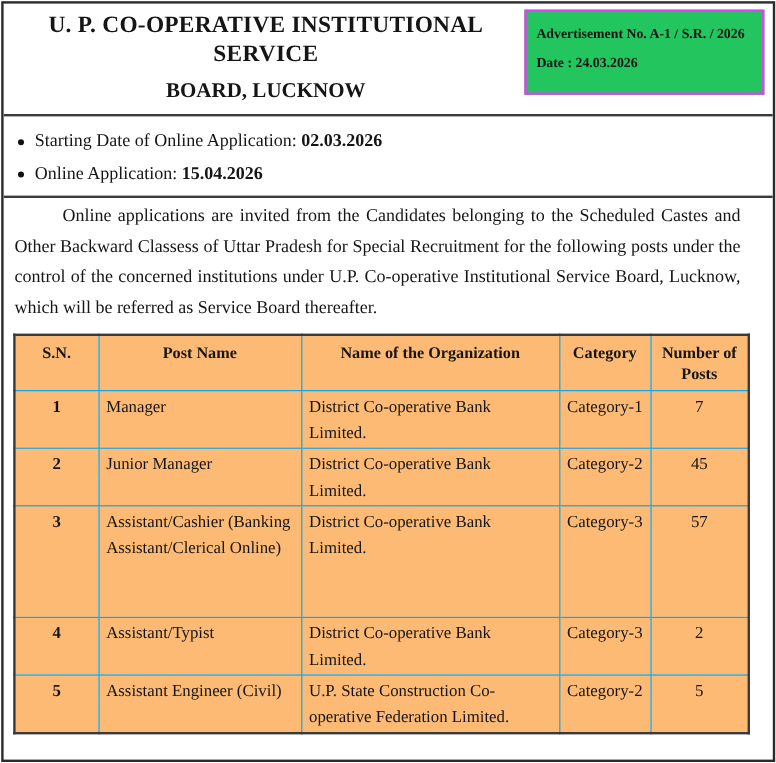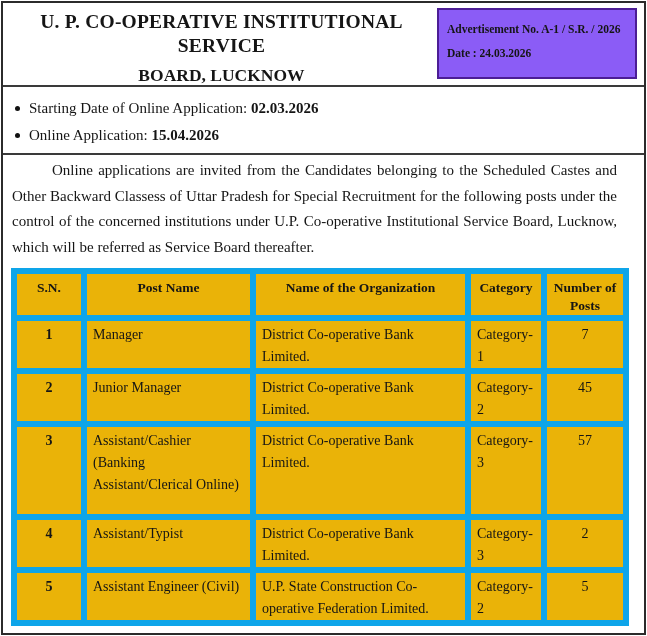--- a/index.html
+++ b/index.html
@@ -12,40 +12,40 @@
   .page {
     box-sizing: border-box;
     width: 645px; height: 634px;
     margin: 1px;
     border: 2px solid #2b2b2b;
     background: #ffffff;
     position: relative;
     overflow: hidden;
   }
   
-  .header { position: relative; height: 82px; }
+  .header { position: relative; height: 92px; }
   .header-left {
     width: 437px;
     padding-top: 7px;
     text-align: center;
     font-weight: bold;
   }
   .org-line1 { font-size: 19.5px; line-height: 24px; letter-spacing: 0.2px; }
   .org-line2 { font-size: 17.5px; line-height: 22px; margin-top: 6px; }
   .org-address { font-size: 14px;  line-height: 18px; margin-top: 8px; }
   .ad-box {
     position: absolute; top: 5px; right: 7px;
     box-sizing: border-box;
     width: 200px; height: 71px;
-    border: 2px solid #4c1d95;
+    border: 2px solid #d946ef;
     padding: 7px 5px 0 8px;
     font-weight: bold;
     font-size: 11.5px;
     line-height: 24px;
-    background: #8b5cf6;
+    background: #22c55e;
   }
   
   .rule { border: 0; border-top: 2px solid #3a3a3a; height: 0; margin: 0; }
   
   .title-box {
     box-sizing: border-box;
     width: 517px;
     margin: 2px auto 0 auto;
     border: 1px solid #6b6b6b;
     background: #ffffff;
@@ -83,23 +83,23 @@
   }
   
   table.vacancy {
     border-collapse: collapse;
     table-layout: fixed;
     width: 612px;
     margin: 8px 0 0 8px;
     border: 2px solid #3a3a3a;
   }
   table.vacancy th, table.vacancy td {
-    border: 6px solid #0ea5e9;
+    border: 1px solid #0ea5e9;
     vertical-align: top;
-    background: #eab308;
+    background: #fdba74;
   }
   table.vacancy th {
     font-size: 13.5px;
     line-height: 18px;
     padding: 5px 4px 0 4px;
     text-align: center;
     font-weight: bold;
   }
   th.h-org { font-size: 13px; }
   tr.head-row { height: 46px; }

